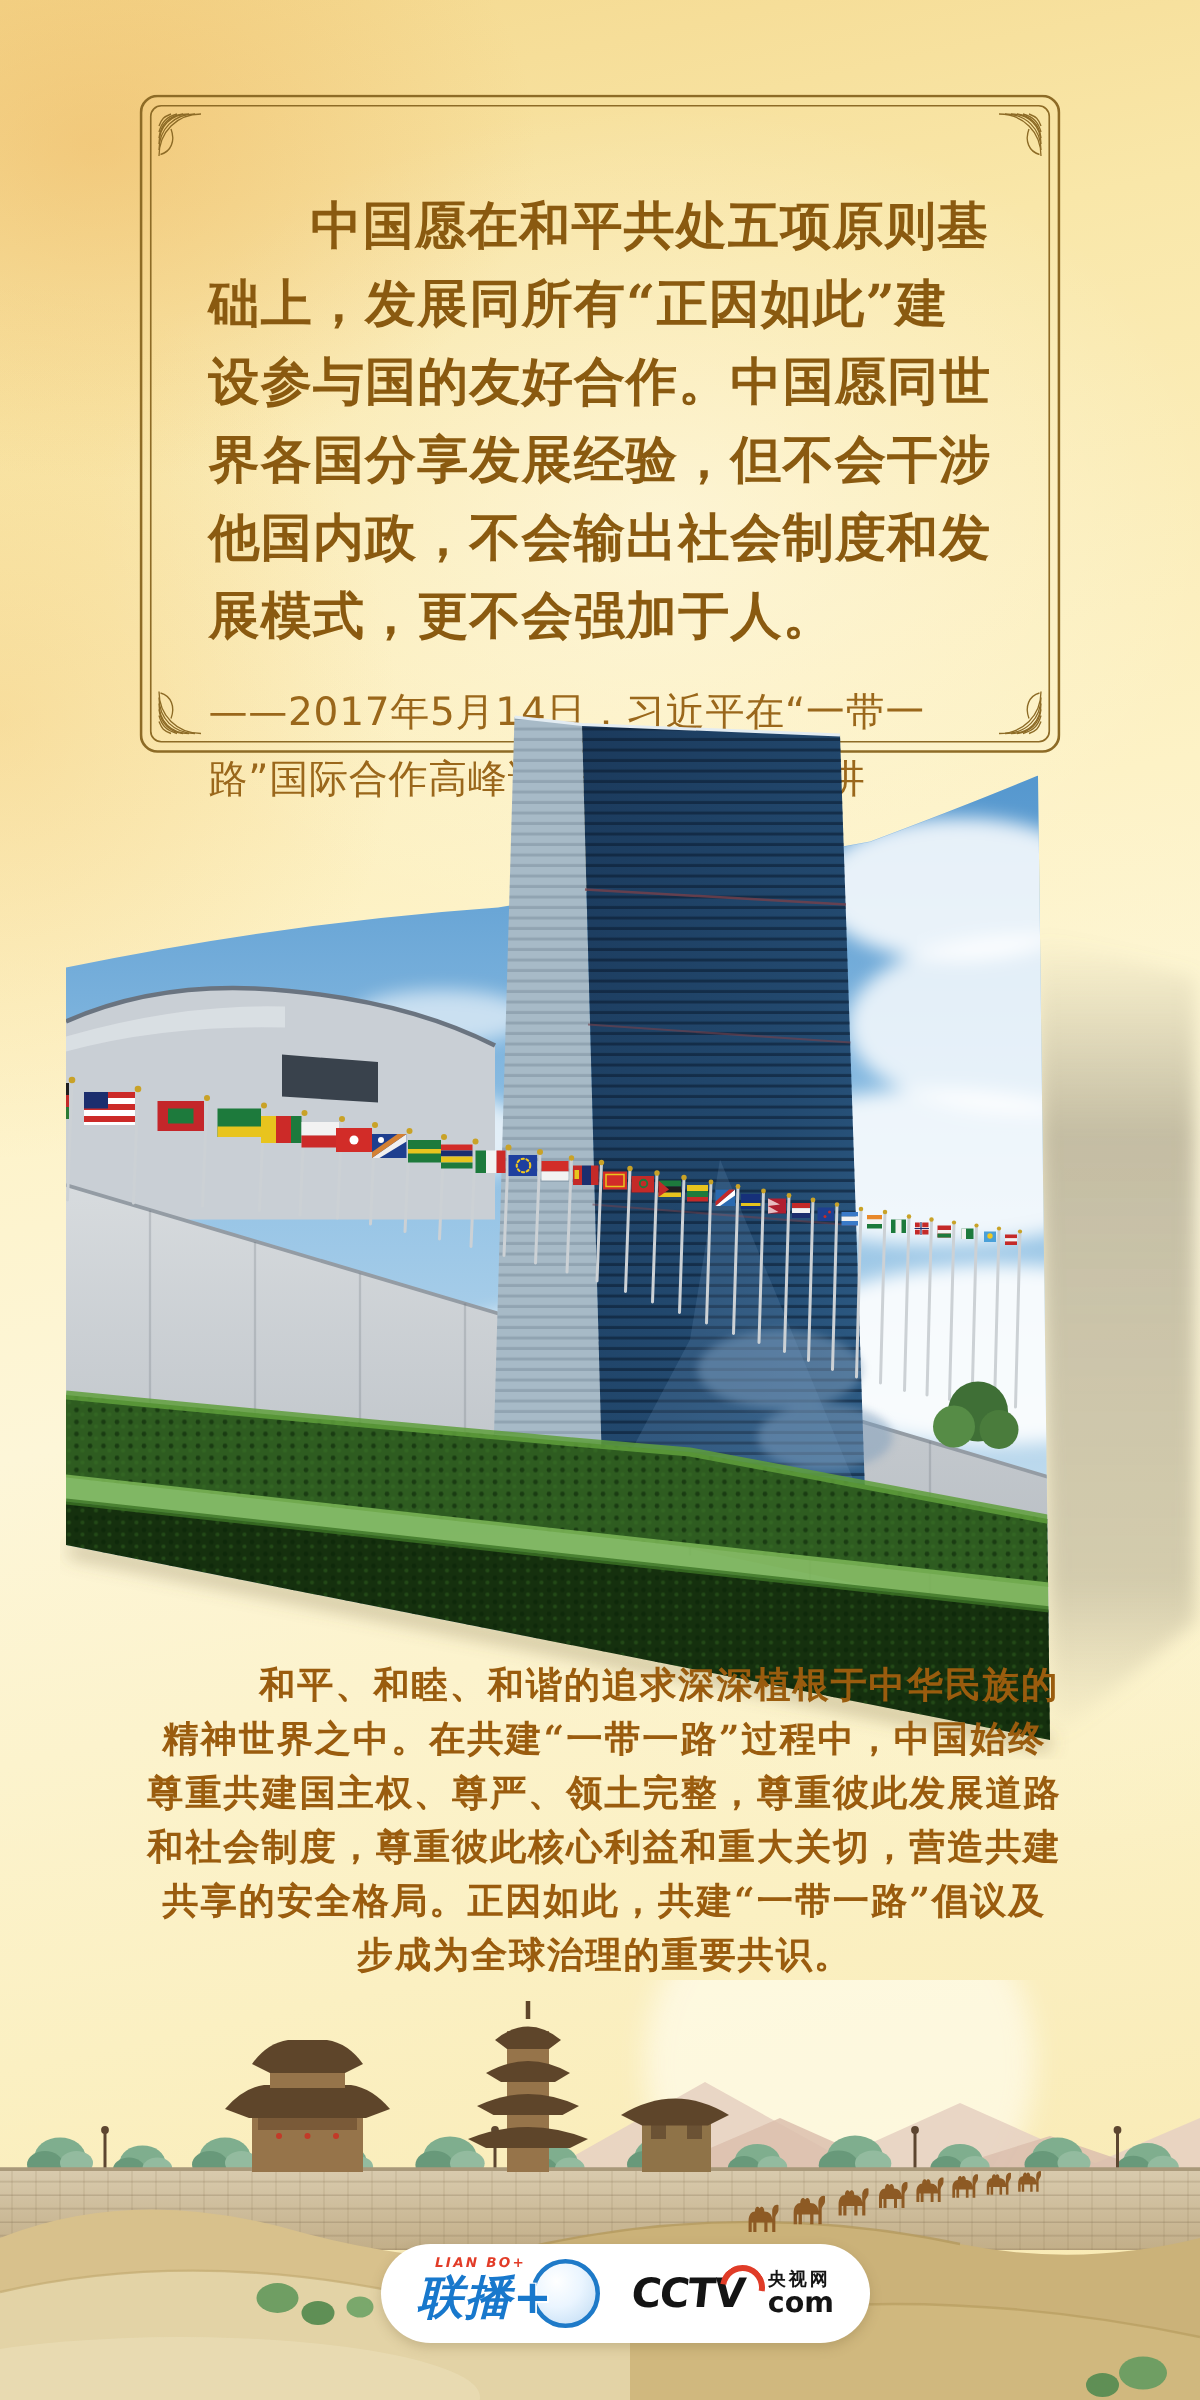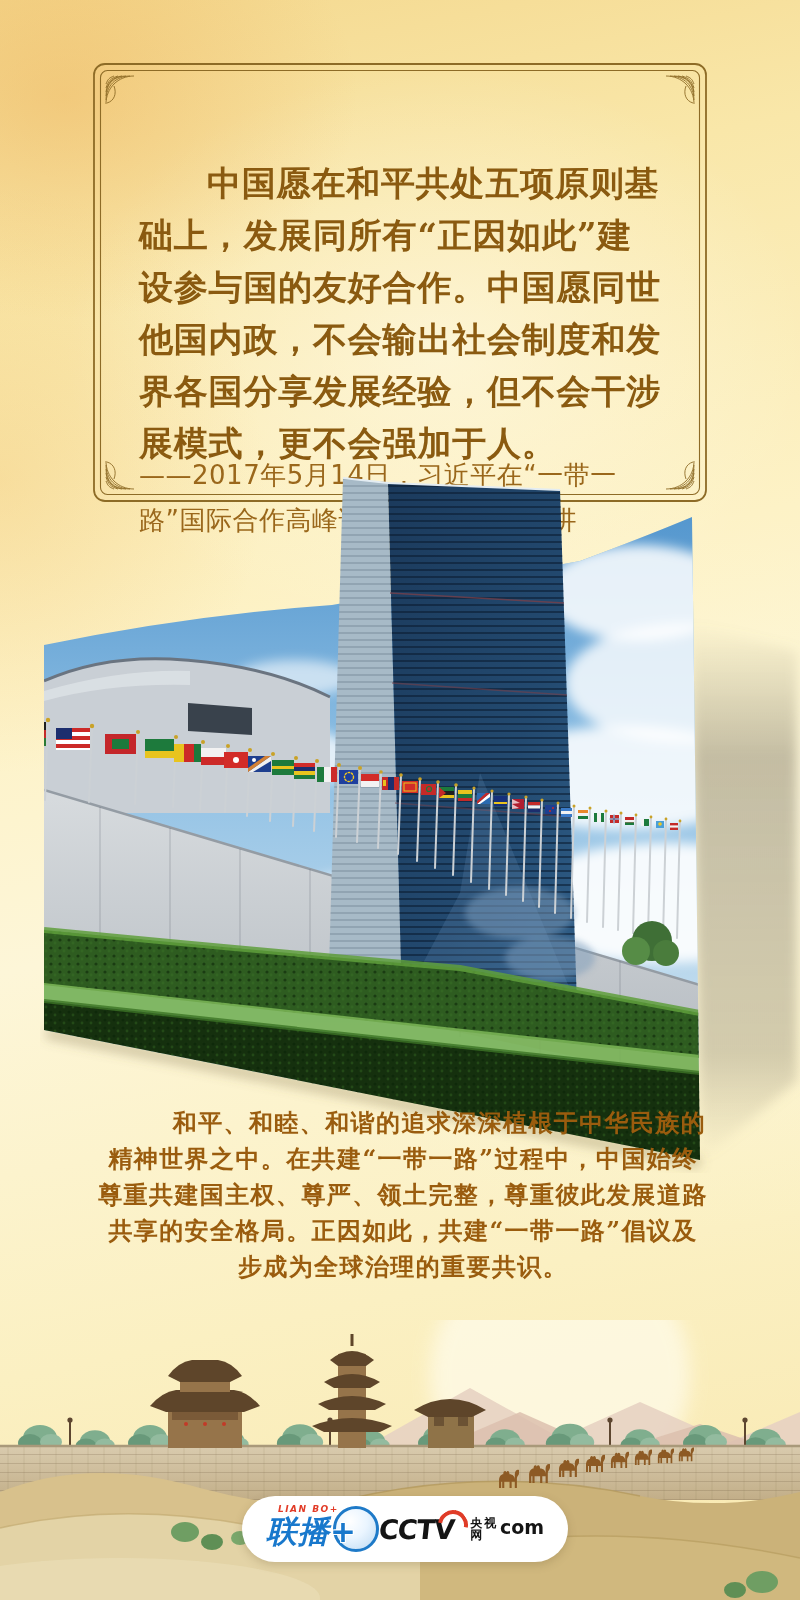--- a/index.html
+++ b/index.html
@@ -11,39 +11,39 @@
       radial-gradient(500px 380px at 55% 22%, rgba(255,252,238,.55), rgba(255,252,238,0) 75%),
       radial-gradient(600px 500px at 85% 55%, rgba(255,250,225,.45), rgba(255,250,225,0) 75%),
       linear-gradient(168deg,#f4d88e 0%,#f9e7a9 16%,#fdf2c6 38%,#fdf6d8 55%,#fbf0c2 78%,#f8e8b0 100%);
     font-family:"DejaVu Sans","Liberation Sans",sans-serif;
   }
   .quote-frame{position:absolute;left:93px;top:63px;width:614px;height:439px;}
   .quote-text{
     position:absolute;left:139px;top:125px;width:524px;
     font-family:"DejaVu Serif","Liberation Serif",serif;
     font-size:34px;line-height:52px;letter-spacing:.8px;
-    color:#8a5a10;font-weight:600;margin-top:32px;
+    color:#8a5a10;font-weight:600;
   }
   .quote-text .first{text-indent:68px;}
   .quote-attribution{
     position:absolute;left:139px;top:413px;width:540px;
     font-size:26px;line-height:45px;letter-spacing:.5px;
     color:#9a671b;font-weight:500;margin-top:40px;
   }
   .photo-wrap{position:absolute;left:40px;top:473px;width:760px;height:700px;}
   .body-text{
     position:absolute;left:42px;top:1105px;width:722px;
     font-family:"DejaVu Serif","Liberation Serif",serif;
     font-size:24px;line-height:36px;letter-spacing:1.4px;
     color:#9a5c0e;font-weight:600;text-align:center;
   }
   .body-text .first{text-indent:73px;}
   .illustration{position:absolute;left:0;top:1320px;width:800px;height:280px;}
   .logo-pill{
-    position:absolute;left:242px;top:1496px;width:326px;height:66px;
+    position:absolute;left:254px;top:1496px;width:326px;height:66px;
     background:#fff;border-radius:33px;box-shadow:0 3px 8px rgba(110,90,50,.25);
     display:flex;align-items:center;justify-content:space-between;padding:0 24px;box-sizing:border-box;
   }
   .lianbo-logo{position:relative;width:122px;height:56px;}
   .lianbo-globe{
     position:absolute;right:0;top:5px;width:46px;height:46px;border-radius:50%;
     border:3px solid #1e7ac8;box-sizing:border-box;
     background:radial-gradient(circle at 35% 30%, #ffffff 0%, #eaf5ff 45%, #bcd9f2 100%);
   }
   .lianbo-tagline{
@@ -58,21 +58,21 @@
   .cctv-logo{display:flex;align-items:center;}
   .cctv-word{
     font-size:27px;font-weight:900;color:#141414;letter-spacing:-1px;
     transform:skewX(-6deg);white-space:nowrap;
   }
   .cctv-swoosh{
     width:30px;height:30px;border-radius:50%;border:4px solid #e03c28;box-sizing:border-box;
     border-bottom-color:transparent;border-left-color:transparent;
     transform:rotate(-35deg);margin-left:-16px;margin-top:-8px;flex:none;
   }
-  .cctv-site{display:flex;flex-direction:row;line-height:1;margin-left:2px;}
+  .cctv-site{display:flex;flex-direction:column;line-height:1;margin-left:2px;}
   .cctv-site-cn{font-size:12px;font-weight:bold;color:#141414;letter-spacing:2px;}
   .cctv-site-com{font-size:19px;font-weight:bold;color:#141414;margin-top:1px;}
 </style>
 </head>
 <body>
 
 <div class="poster">
 
   <svg class="quote-frame" viewBox="0 0 614 439">
     <defs>
@@ -91,22 +91,22 @@
     <use href="#corner" transform="translate(11,11)"></use>
     <use href="#corner" transform="translate(603,11) scale(-1,1)"></use>
     <use href="#corner" transform="translate(11,428) scale(1,-1)"></use>
     <use href="#corner" transform="translate(603,428) scale(-1,-1)"></use>
   </svg>
 
   <div class="quote-text">
     <div class="first">中国愿在和平共处五项原则基</div>
     <div>础上，发展同所有“正因如此”建</div>
     <div>设参与国的友好合作。中国愿同世</div>
+    <div>界各国分享发展经验，但不会干涉</div>
     <div>他国内政，不会输出社会制度和发</div>
-    <div>界各国分享发展经验，但不会干涉</div>
     <div>展模式，更不会强加于人。</div>
   </div>
   <div class="quote-attribution">
     <div>——2017年5月14日，习近平在“一带一</div>
     <div>路”国际合作高峰论坛开幕式上的演讲</div>
   </div>
 
   <svg class="photo-wrap" viewBox="0 0 760 700">
     <defs>
       <clipPath id="photoClip">
@@ -434,20 +434,21 @@
         <path d="M4,528 L660,600 L660,690 L4,560 Z" fill="url(#hedgeDots)"></path>
         <path d="M4,528 L660,600" fill="none" stroke="#3c7426" stroke-width="4" opacity=".8"></path>
       </g>
     </g>
   </svg>
 
   <div class="body-text">
     <div class="first">和平、和睦、和谐的追求深深植根于中华民族的</div>
     <div>精神世界之中。在共建“一带一路”过程中，中国始终</div>
     <div>尊重共建国主权、尊严、领土完整，尊重彼此发展道路</div>
+    <div>和社会制度，尊重彼此核心利益和重大关切，营造共建</div>
     <div>共享的安全格局。正因如此，共建“一带一路”倡议及</div>
     <div>步成为全球治理的重要共识。</div>
   </div>
 
   <svg class="illustration" viewBox="0 0 800 280">
     <defs>
       <filter id="blur8" x="-40%" y="-40%" width="180%" height="180%">
           <feGaussianBlur stdDeviation="9"></feGaussianBlur>
         </filter>
       <linearGradient id="wallBand" x1="0" y1="0" x2="0" y2="1">

